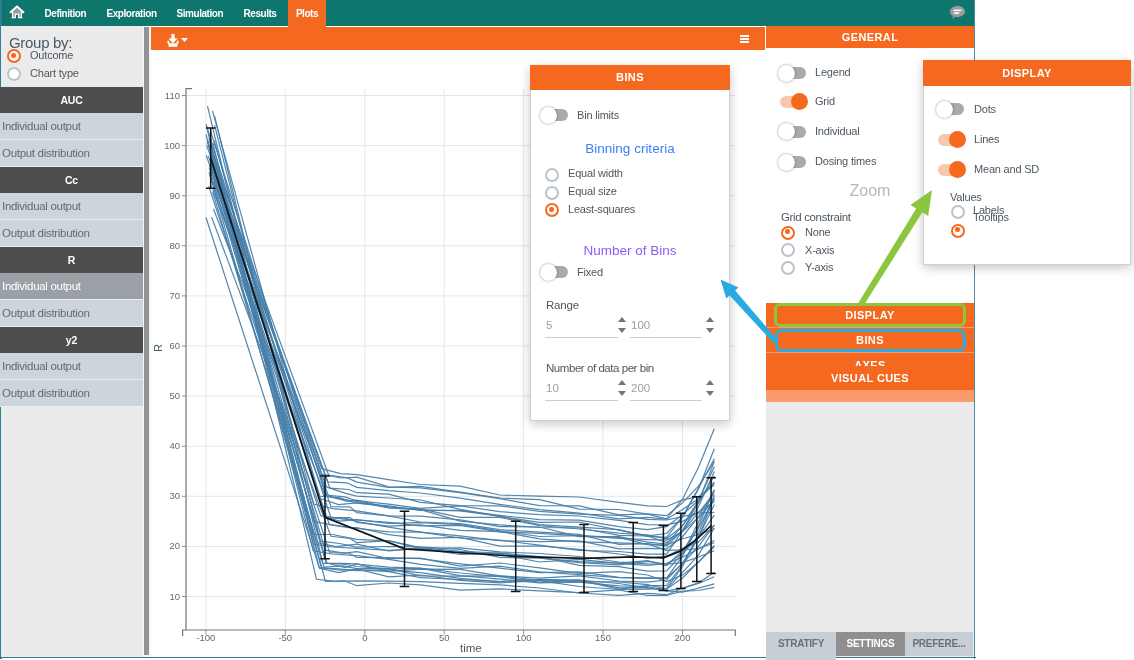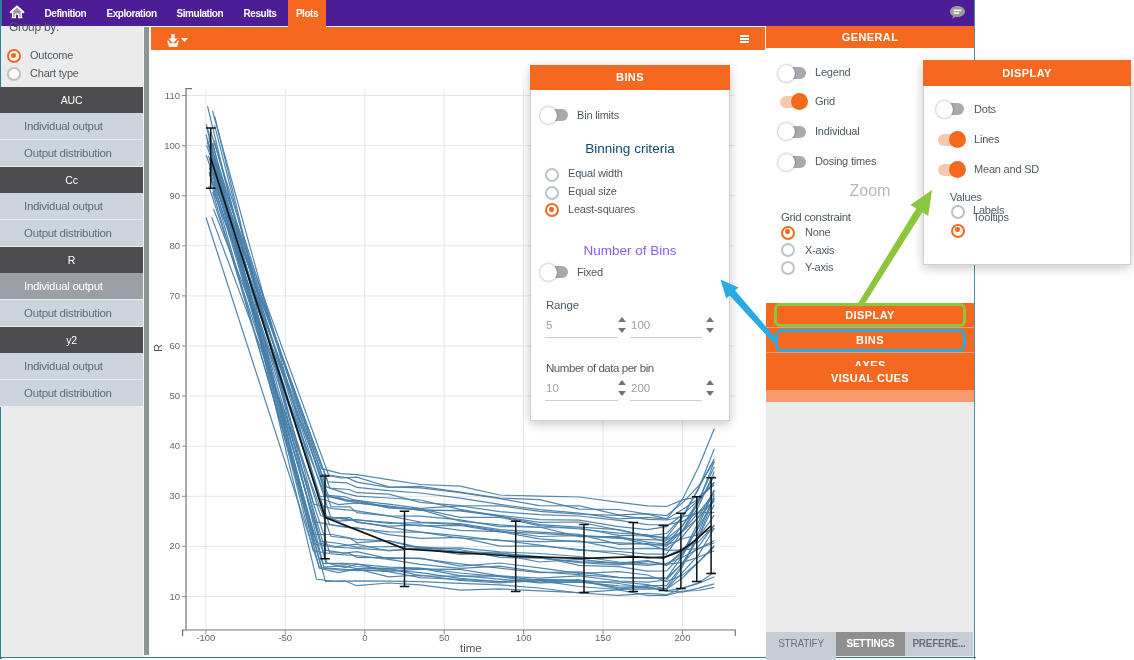--- a/index.html
+++ b/index.html
@@ -1,25 +1,25 @@
 <!DOCTYPE html>
 <html><head><meta charset="utf-8"><style>
 *{margin:0;padding:0;box-sizing:border-box}
 html,body{width:1134px;height:660px;background:#fff;font-family:"Liberation Sans",sans-serif;overflow:hidden;position:relative}
 .abs{position:absolute}
 
-#nav{left:0;top:0;width:974px;height:26px;background:#4c1d95}
+#nav{left:0;top:0;width:974px;height:26px;background:#0f766e}
 .navtab{position:absolute;top:0;height:26px;line-height:27px;color:#fff;font-size:10px;font-weight:600;letter-spacing:-0.45px}
 #plotstab{position:absolute;left:288px;top:0;width:38px;height:28px;background:#f4691f;color:#fff;font-size:10px;font-weight:600;letter-spacing:-0.45px;text-align:center;line-height:27px}
 
 .teal{background:#2f7e96}
 
 #sidebar{left:1px;top:26px;width:142px;height:631px;background:#ebebeb}
-.shead{position:absolute;left:0;width:143px;height:26px;background:#4d4d4f;color:#fff;font-size:10.5px;letter-spacing:-0.2px;font-weight:400;text-align:center;line-height:26px}
-.sitem{position:absolute;left:0;width:143px;height:27px;background:#ccd5dc;color:#5f6b76;font-size:11.5px;letter-spacing:-0.3px;line-height:26px;padding-left:24px;border-bottom:1px solid #e8edf0}
+.shead{position:absolute;left:0;width:143px;height:26px;background:#4d4d4f;color:#fff;font-size:10.5px;letter-spacing:-0.2px;font-weight:700;text-align:center;line-height:26px}
+.sitem{position:absolute;left:0;width:143px;height:27px;background:#ccd5dc;color:#5f6b76;font-size:11.5px;letter-spacing:-0.3px;line-height:26px;padding-left:2px;border-bottom:1px solid #e8edf0}
 .sitem.sel{background:#9aa0a5;color:#fff}
 
 .radio{position:absolute;width:14px;height:14px;border-radius:50%;background:#fff;border:2px solid #bac3cc}
 .radio.sel{border:2.7px solid #f4691e}
 .radio.sel::after{content:"";position:absolute;left:1.6px;top:1.6px;width:5.4px;height:5.4px;border-radius:2.2px;background:#f4691e}
 
 .tog{position:absolute;width:26px;height:12px;border-radius:6px}
 .tog .knob{position:absolute;width:17px;height:17px;border-radius:50%;top:-2.5px}
 .tog.off{background:#a5abb0}
 .tog.off .knob{left:-2px;background:#fff;box-shadow:0 0 2.5px rgba(0,0,0,.45)}
@@ -46,21 +46,21 @@
       <rect x="4.6" y="7.3" width="5.6" height="1.5" fill="#fff"></rect>
     </svg>
 </div>
 <div id="plotstab">Plots</div>
 
 <div class="abs teal" style="left:0;top:0;width:1.5px;height:659px"></div>
 <div class="abs" style="left:974px;top:0;width:1.2px;height:659px;background:#4f8ca6"></div>
 <div class="abs" style="left:0;top:656.5px;width:976px;height:1.8px;background:#37778f"></div>
 
 <div class="abs" id="sidebar"></div>
-<div class="abs lbl" style="left:9px;top:20px;font-size:12px;letter-spacing:-0.3px">Group by:</div>
+<div class="abs lbl" style="left:9px;top:34px;font-size:15px;letter-spacing:-0.3px">Group by:</div>
 <div class="radio sel" style="left:7px;top:49px"></div>
 <div class="abs lbl" style="left:30px;top:49px">Outcome</div>
 <div class="radio" style="left:7px;top:67px"></div>
 <div class="abs lbl" style="left:30px;top:67px">Chart type</div>
 
 <div class="shead" style="top:87px">AUC</div>
 <div class="sitem" style="top:113px">Individual output</div>
 <div class="sitem" style="top:140px">Output distribution</div>
 <div class="shead" style="top:167px">Cc</div>
 <div class="sitem" style="top:193px">Individual output</div>
@@ -229,31 +229,31 @@
 
 <div class="abs" style="left:766px;top:303px;width:208px;height:99px;background:#f89a6a"></div>
 <div class="pbtn" style="top:303px;height:24px;line-height:24px">DISPLAY</div>
 <div class="pbtn" style="top:328px;height:24px;line-height:24px">BINS</div>
 <div class="pbtn" style="top:353px;height:24px;line-height:24px">AXES</div>
 <div class="pbtn" style="top:366px;height:24px;line-height:24px">VISUAL CUES</div>
 <style>.pbtn{left:766px !important;width:208px}</style>
 <div class="abs" style="left:774px;top:302.5px;width:192px;height:24px;border:3px solid #8cc63e;border-radius:6px"></div>
 <div class="abs" style="left:774.5px;top:328.5px;width:191.5px;height:23.5px;border:3.5px solid #29abe2;border-radius:7px"></div>
 
-<div class="abs" style="left:766px;top:632px;width:70px;height:29px;background:#c7ced6;color:#67717b;font-size:10px;letter-spacing:-0.25px;font-weight:400;text-align:center;line-height:24px">STRATIFY</div>
+<div class="abs" style="left:766px;top:632px;width:70px;height:29px;background:#c7ced6;color:#67717b;font-size:10px;letter-spacing:-0.25px;font-weight:700;text-align:center;line-height:24px">STRATIFY</div>
 <div class="abs" style="left:836px;top:632px;width:69px;height:24px;background:#8f8f8f;color:#fff;font-size:10px;letter-spacing:-0.25px;font-weight:700;text-align:center;line-height:24px">SETTINGS</div>
 <div class="abs" style="left:905px;top:632px;width:68px;height:24px;background:#c7ced6;color:#67717b;font-size:10px;letter-spacing:-0.25px;font-weight:700;text-align:center;line-height:24px">PREFERE...</div>
 
 <div class="abs" style="left:530px;top:65px;width:200px;height:356px;background:#fff;border:1px solid #d0d0d0;box-shadow:0 3px 10px rgba(0,0,0,.22)">
   <div class="abs" style="left:-1px;top:-1px;width:200px;height:25px;background:#f4691f;color:#fff;font-size:11px;font-weight:700;text-align:center;line-height:25px;letter-spacing:.4px">BINS</div>
   <div class="tog off" style="left:11px;top:43px">
       <div class="knob"></div>
     </div>
     <div class="abs lbl" style="left:46px;top:42.5px">Bin limits</div>
-  <div class="abs" style="left:0;top:75px;width:198px;text-align:center;font-size:13.5px;color:#0c4a6e">Binning criteria</div>
+  <div class="abs" style="left:0;top:75px;width:198px;text-align:center;font-size:13.5px;color:#3b82f6">Binning criteria</div>
   <div class="radio" style="left:14px;top:101.5px"></div>
     <div class="abs lbl" style="left:37px;top:101px">Equal width</div>
   <div class="radio" style="left:14px;top:119.5px"></div>
     <div class="abs lbl" style="left:37px;top:119px">Equal size</div>
   <div class="radio sel" style="left:14px;top:137px"></div>
     <div class="abs lbl" style="left:37px;top:136.5px">Least-squares</div>
   <div class="abs" style="left:0;top:177px;width:198px;text-align:center;font-size:13.5px;color:#8b5cf6">Number of Bins</div>
   <div class="tog off" style="left:11px;top:200px">
       <div class="knob"></div>
     </div>

